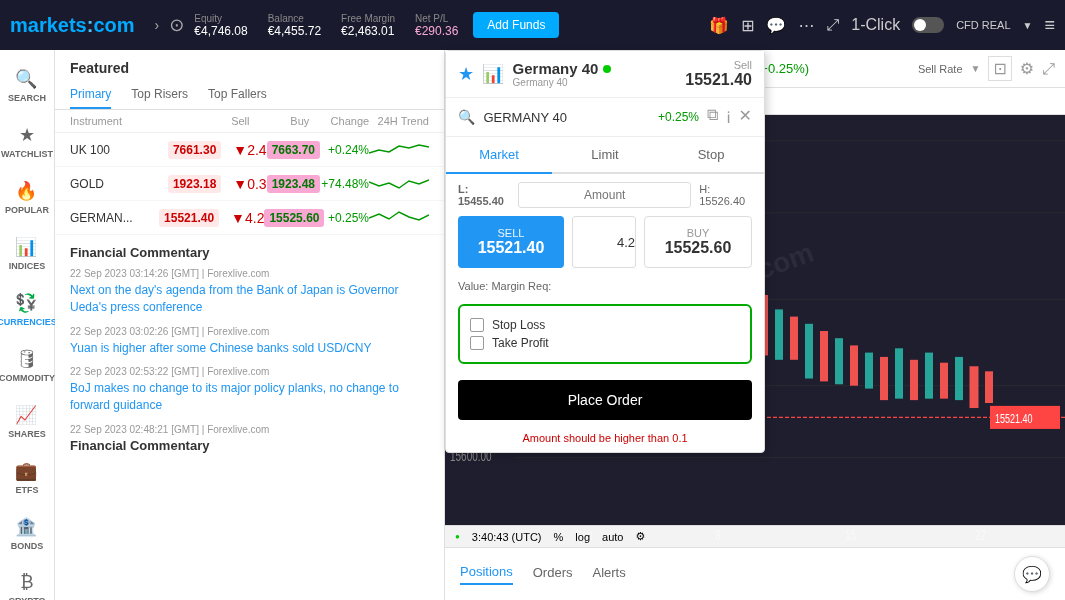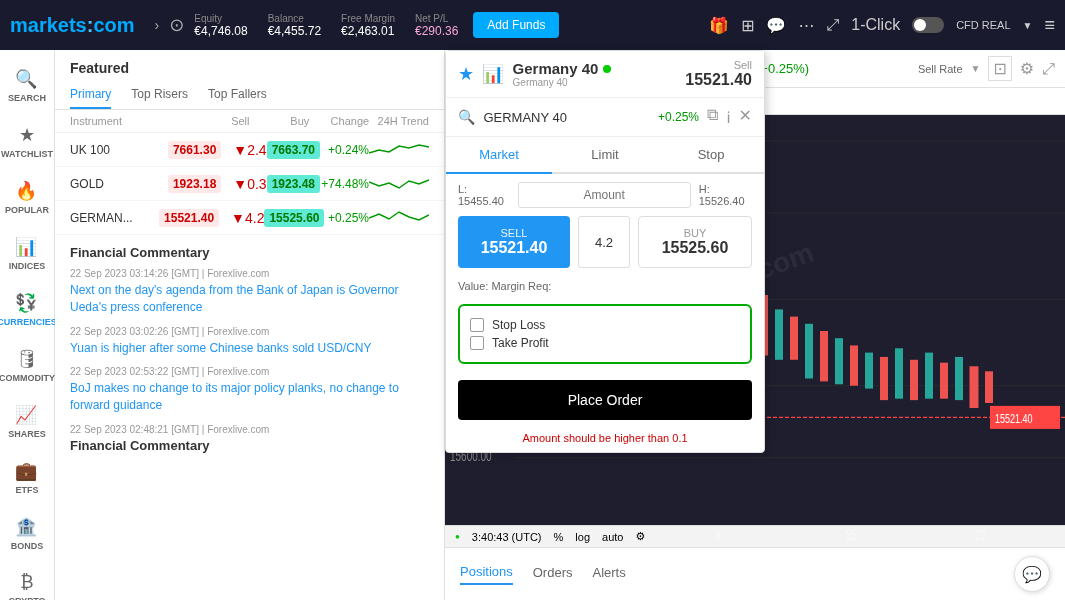--- a/index.html
+++ b/index.html
@@ -156,21 +156,21 @@
     .price-box {
       flex: 1;
       text-align: right;
       display: flex;
       align-items: center;
       justify-content: flex-start;
       gap: 12px;
     }
     .price-delta { font-size: 14px; color: #999; }
     .sell-box { background: #ffe8e8; padding: 2px 5px; border-radius: 3px; color: #cc0000; font-weight: bold; }
-    .buy-box { background: #5eead4; padding: 2px 5px; border-radius: 3px; color: #007700; font-weight: bold; }
+    .buy-box { background: #f9a8d4; padding: 2px 5px; border-radius: 3px; color: #007700; font-weight: bold; }
     .change-pos { color: #009900; flex: 1; text-align: right; }
     .trend-col { flex: 1; text-align: right; }
 
     
     .commentary-section { padding: 10px 15px; }
     .commentary-title { font-size: 13px; font-weight: bold; color: #333; margin-bottom: 8px; }
     .commentary-item { margin-bottom: 10px; }
     .commentary-date { font-size: 10px; color: #999; margin-bottom: 3px; }
     .commentary-link { font-size: 12px; color: #2196F3; cursor: pointer; line-height: 1.4; }
 
@@ -229,21 +229,21 @@
       margin-bottom: -2px;
     }
 
     
     .lh-row {
       display: flex;
       align-items: center;
       padding: 8px 12px;
       gap: 8px;
     }
-    .lh-label { font-size: 11px; color: #666; }
+    .lh-label { font-size: 11px; color: #666; font-weight: bold; }
     .amount-input {
       flex: 1;
       border: 1px solid #ddd;
       border-radius: 3px;
       padding: 5px 8px;
       text-align: center;
       color: #999;
       font-size: 12px;
     }
     .lh-val { font-size: 11px; color: #666; }
@@ -259,26 +259,26 @@
       background: #2196F3;
       color: white;
       border: none;
       border-radius: 4px;
       padding: 10px;
       cursor: pointer;
     }
     .sell-btn-large .btn-label { font-size: 11px; opacity: 0.9; }
     .sell-btn-large .btn-price { font-size: 16px; font-weight: bold; }
     .qty-box {
-      width: 52px;
+      width: 64px;
       border: 1px solid #ddd;
       border-radius: 3px;
       display: flex;
       align-items: center;
-      justify-content: center;
+      justify-content: flex-end;
       font-size: 13px;
       color: #333;
     }
     .buy-btn-large {
       flex: 1;
       background: #fff;
       color: #333;
       border: 1px solid #ddd;
       border-radius: 4px;
       padding: 10px;

